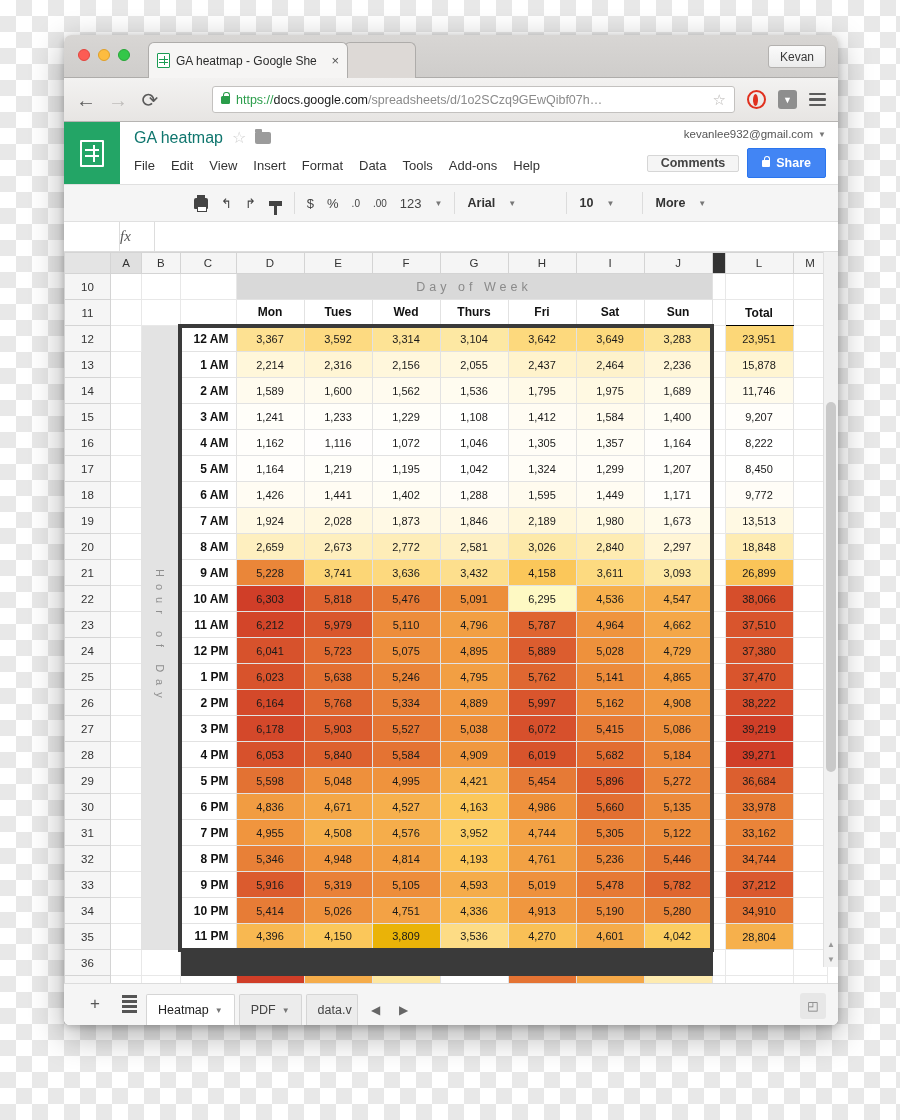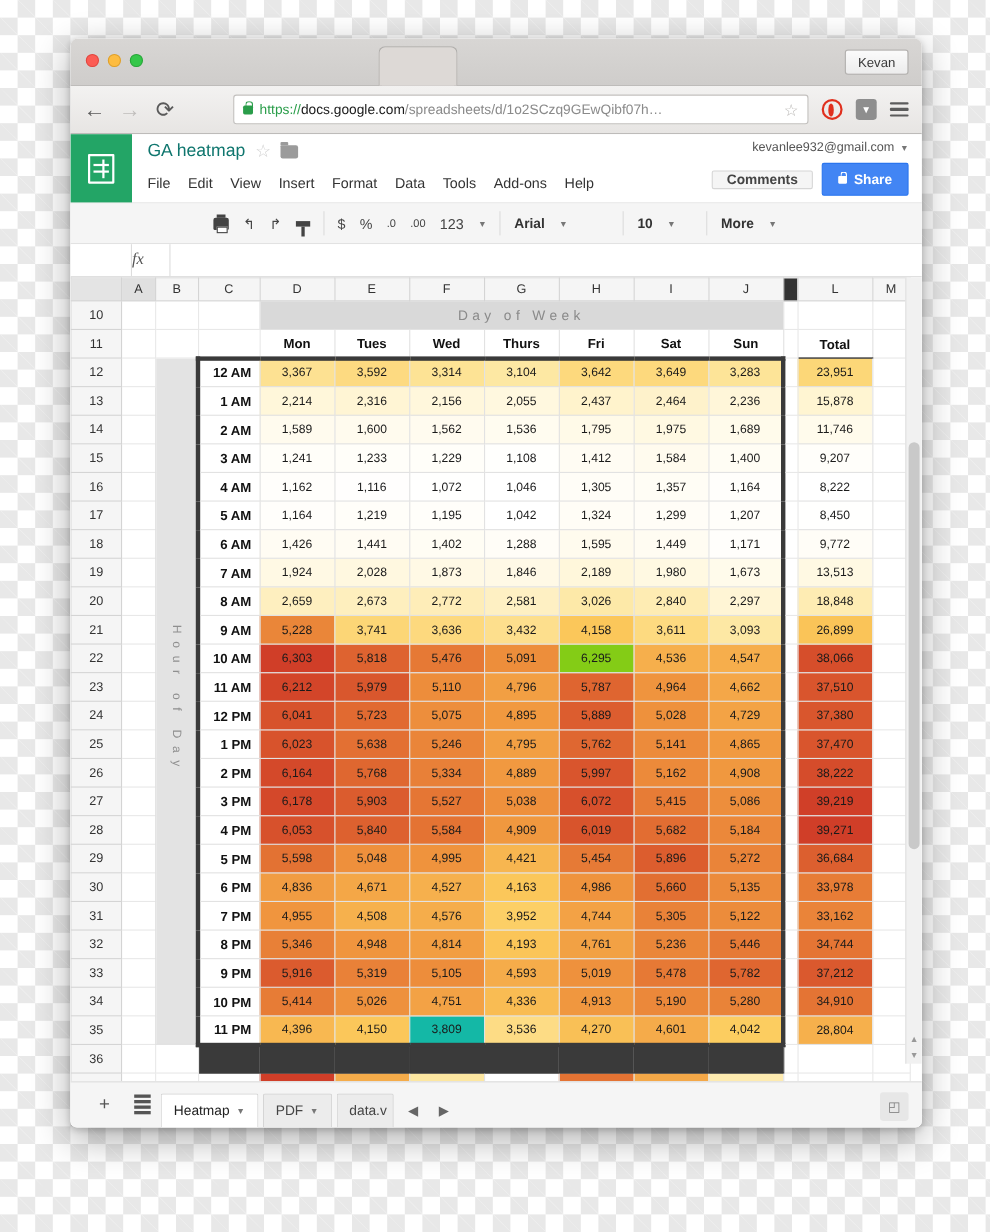--- a/index.html
+++ b/index.html
@@ -233,20 +233,25 @@
 
 <div id="backdrop"></div>
 
 <div id="window">
 
   <div class="tabstrip">
     <div class="traffic">
       <span class="tl r"></span>
       <span class="tl y"></span>
       <span class="tl g"></span>
+    </div>
+    <div class="btab active">
+      <span class="sheets-favicon"></span>
+      <span class="btab-title">GA heatmap - Google She</span>
+      <span class="btab-close">×</span>
     </div>
     <div class="btab ghost"></div>
     <div class="kevan-btn">Kevan</div>
   </div>
 
   <div class="toolbar">
     <span class="navbtn">←</span>
     <span class="navbtn dim">→</span>
     <span class="navbtn">⟳</span>
     <div class="omnibox">
@@ -549,21 +554,21 @@
                 <td class="cell blank"></td>
               </tr>
               <tr>
                 <td class="rowhead">22</td>
                 <td class="cell blank"></td>
                 <td class="cell hourlbl   borderbox-l">10 AM</td>
                 <td class="cell num " style="background:rgb(208,62,40)">6,303</td>
                 <td class="cell num " style="background:rgb(222,99,48)">5,818</td>
                 <td class="cell num " style="background:rgb(230,121,53)">5,476</td>
                 <td class="cell num " style="background:rgb(237,142,59)">5,091</td>
-                <td class="cell num " style="background:#84cc16">6,295</td>
+                <td class="cell num " style="background:#fef9c3">6,295</td>
                 <td class="cell num " style="background:rgb(246,175,76)">4,536</td>
                 <td class="cell num borderbox-r" style="background:rgb(246,174,76)">4,547</td>
                 <td class="cell blank"></td>
                 <td class="cell totcell" style="background:rgb(214,78,43)">38,066</td>
                 <td class="cell blank"></td>
               </tr>
               <tr>
                 <td class="rowhead">23</td>
                 <td class="cell blank"></td>
                 <td class="cell hourlbl   borderbox-l">11 AM</td>
@@ -742,21 +747,21 @@
                 <td class="cell blank"></td>
                 <td class="cell totcell" style="background:rgb(228,116,52)">34,910</td>
                 <td class="cell blank"></td>
               </tr>
               <tr>
                 <td class="rowhead">35</td>
                 <td class="cell blank"></td>
                 <td class="cell hourlbl  borderbox-b borderbox-l">11 PM</td>
                 <td class="cell num borderbox-b " style="background:rgb(248,184,81)">4,396</td>
                 <td class="cell num borderbox-b " style="background:rgb(251,199,90)">4,150</td>
-                <td class="cell num borderbox-b " style="background:#14b8a6">3,809</td>
+                <td class="cell num borderbox-b " style="background:#eab308">3,809</td>
                 <td class="cell num borderbox-b " style="background:rgb(253,220,133)">3,536</td>
                 <td class="cell num borderbox-b " style="background:rgb(249,192,86)">4,270</td>
                 <td class="cell num borderbox-b " style="background:rgb(245,171,74)">4,601</td>
                 <td class="cell num borderbox-b borderbox-r" style="background:rgb(252,205,96)">4,042</td>
                 <td class="cell blank"></td>
                 <td class="cell totcell" style="background:rgb(246,176,76)">28,804</td>
                 <td class="cell blank"></td>
               </tr>
               <tr>
                 <td class="rowhead">36</td>

